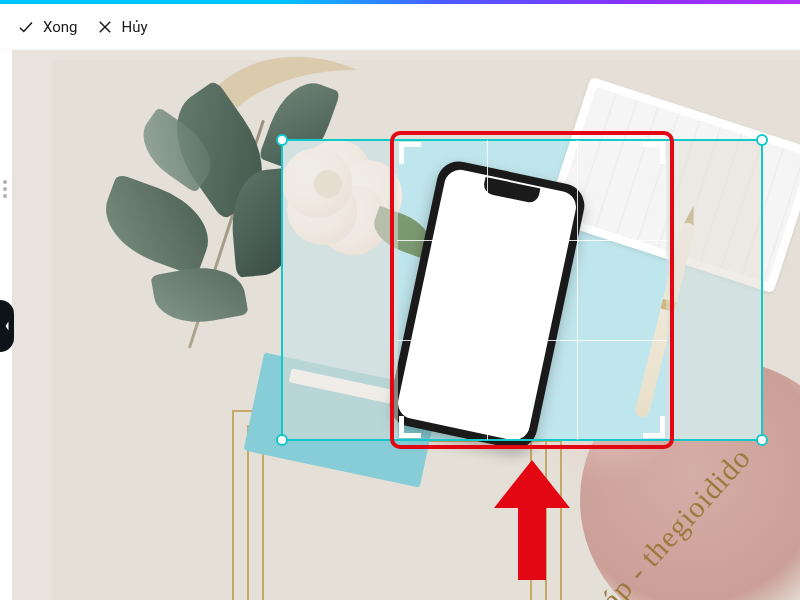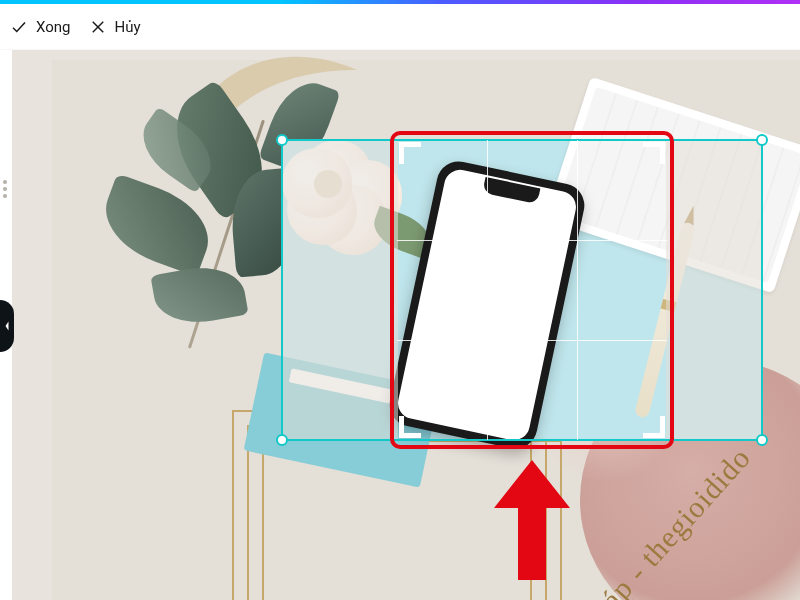--- a/index.html
+++ b/index.html
@@ -1,21 +1,21 @@
 <!DOCTYPE html>
 <html><head>
 <meta charset="utf-8">
 <style>
   * { box-sizing: border-box; margin: 0; padding: 0; }
   html, body { width: 800px; height: 600px; overflow: hidden; font-family: -apple-system, BlinkMacSystemFont, "Segoe UI", Roboto, sans-serif; }
   .app { width: 800px; height: 600px; background: #e8e3dc; position: relative; }
 
   .top-stripe { position: absolute; top: 0; left: 0; right: 0; height: 4px; background: linear-gradient(90deg, #00c4ff 0%, #00c4ff 35%, #4a5cff 55%, #8b2ff5 80%, #b02ff5 100%); }
 
-  .toolbar { position: absolute; top: 4px; left: 0; right: 0; height: 46px; background: #fff; display: flex; align-items: center; padding: 0 10px; gap: 18px; border-bottom: 1px solid rgba(0,0,0,0.03); }
+  .toolbar { position: absolute; top: 4px; left: 0; right: 0; height: 46px; background: #fff; display: flex; align-items: center; padding: 0 17px; gap: 18px; border-bottom: 1px solid rgba(0,0,0,0.03); }
   .tb-btn { display: flex; align-items: center; gap: 8px; font-size: 15px; color: #1a1a1a; cursor: pointer; }
   .tb-btn svg { width: 18px; height: 18px; stroke: #1a1a1a; stroke-width: 2; fill: none; }
 
   .sidebar-stub { position: absolute; top: 50px; left: 0; width: 12px; bottom: 0; background: #fff; }
   .side-handle { position: absolute; left: 0; top: 300px; width: 14px; height: 52px; background: #0e1318; border-radius: 0 26px 26px 0; display: flex; align-items: center; justify-content: center; }
   .side-handle svg { width: 8px; height: 12px; fill: #fff; }
   .side-dots { position: absolute; left: 3px; top: 130px; display: flex; flex-direction: column; gap: 3px; }
   .side-dots span { width: 4px; height: 4px; background: #b5b0a8; border-radius: 50%; display: block; }
 
   .canvas { position: absolute; left: 12px; top: 50px; right: 0; bottom: 0; overflow: hidden; }

